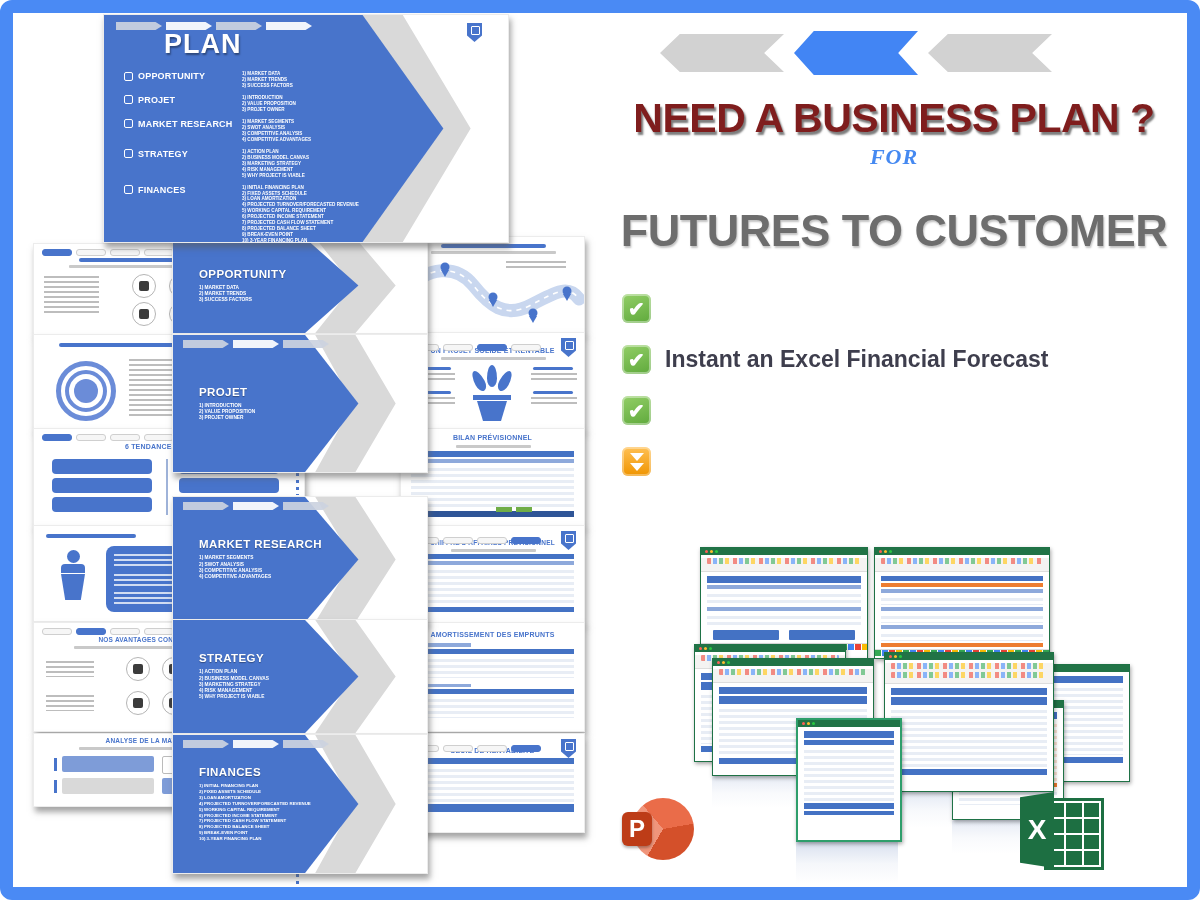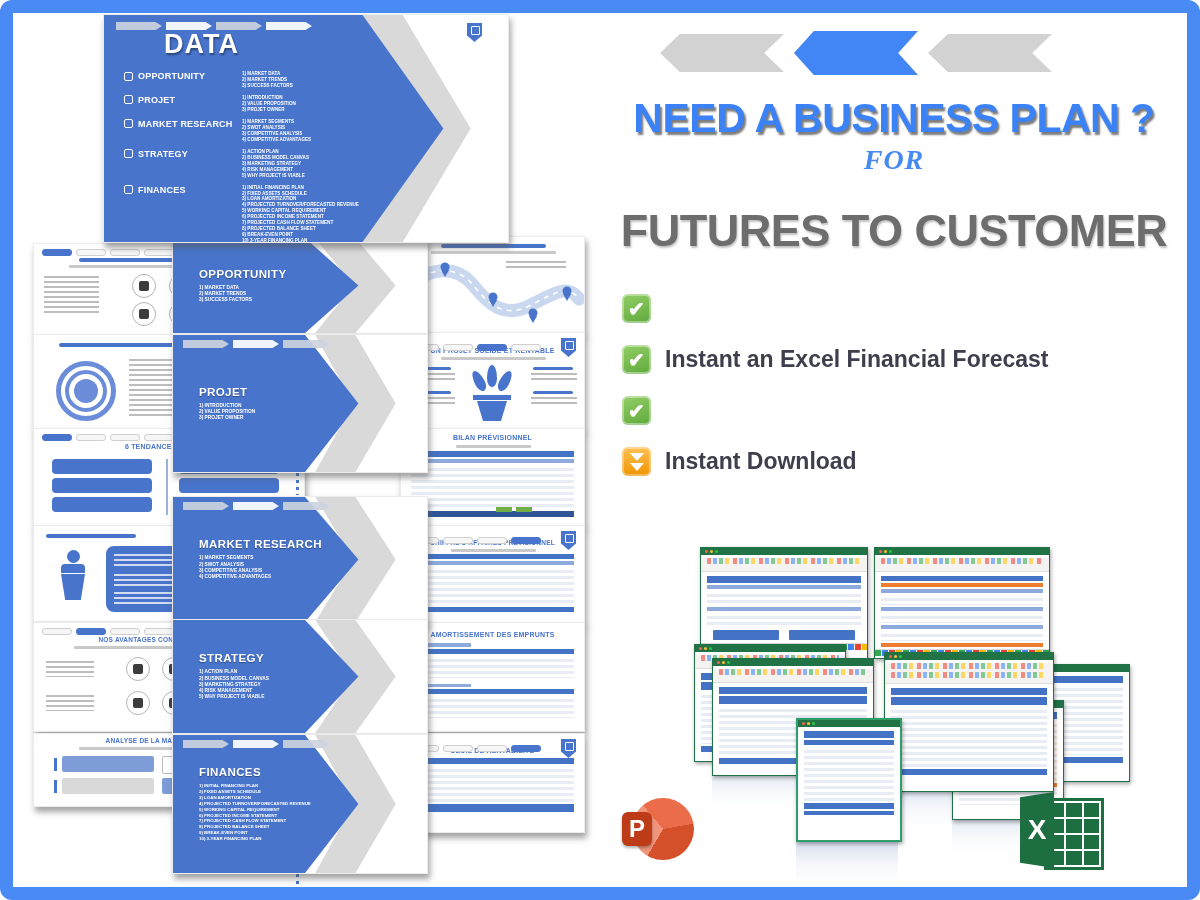--- a/index.html
+++ b/index.html
@@ -84,25 +84,25 @@
   .tbl-head{background:#4472c4;height:6px;margin:2px 10px;}
   .tbl-sub{background:#8ea9db;height:3.5px;margin:2px 10px;}
   .tbl-rows{margin:0 10px;background:repeating-linear-gradient(to bottom,#fff 0 3px,#e8edf5 3px 6px);}
   .tbl-foot{background:#2f5597;height:6px;margin:2px 10px;}
   .greens{position:absolute;display:flex;gap:4px;}
   .greens i{display:block;width:16px;height:5px;background:#70ad47;}
 
   
   .chev{position:absolute;clip-path:polygon(0 50%,16% 0,100% 0,84% 50%,100% 100%,16% 100%);}
   .headline{position:absolute;left:608px;top:95px;width:572px;text-align:center;
-            font-size:41px;font-weight:bold;letter-spacing:-.5px;color:#3b82f6;
+            font-size:41px;font-weight:bold;letter-spacing:-.5px;color:#7f1d1d;
             text-shadow:2px 3px 2px rgba(80,80,80,.75);}
   .for{position:absolute;left:608px;top:144px;width:572px;text-align:center;
        font-family:"Liberation Serif",serif;font-style:italic;font-weight:bold;
-       font-size:28px;color:#4589f1;letter-spacing:1px;}
+       font-size:22px;color:#4589f1;letter-spacing:1px;}
   .audience{position:absolute;left:608px;top:205px;width:572px;text-align:center;
             font-size:45px;font-weight:bold;color:#6d6d6d;letter-spacing:-.5px;
             text-shadow:1px 2px 2px rgba(120,120,120,.45);}
   .features{position:absolute;left:622px;top:294px;display:flex;flex-direction:column;gap:22px;}
   .feat{display:flex;align-items:center;gap:14px;height:29px;}
   .feat .label{font-size:23px;font-weight:bold;color:#3e3e4d;}
   .ic-check{width:29px;height:29px;border-radius:6px;flex:0 0 auto;
             background:linear-gradient(160deg,#93cf67,#5fa93c);
             box-shadow:inset 0 0 0 2px rgba(255,255,255,.4);
             display:flex;align-items:center;justify-content:center;}
@@ -344,21 +344,21 @@
 
 <div class="slide plan-slide">
   <div class="plan-band"></div>
   <div class="plan-blue"></div>
   <div class="stripes" style="top:7px;left:12px;z-index:3">
       <i class="g"></i>
       <i></i>
       <i class="g"></i>
       <i></i>
     </div>
-  <div class="plan-title">DATA</div>
+  <div class="plan-title">PLAN</div>
   <div class="plan-rows">
     <div class="plan-row">
       <div class="plan-left">
           <span class="cb"></span>
           <span>OPPORTUNITY</span>
         </div>
       <div class="plan-items">
           <div>1) MARKET DATA</div>
           <div>2) MARKET TRENDS</div>
           <div>3) SUCCESS FACTORS</div>
@@ -532,21 +532,20 @@
     <span class="label">Instant an Excel Financial Forecast</span>
   </div>
   <div class="feat">
     <span class="ic-check"></span>
   </div>
   <div class="feat">
     <span class="ic-down">
         <i></i>
         <i></i>
       </span>
-    <span class="label">Instant Download</span>
   </div>
 </div>
 
 <div class="xlwin" style="left:700px;top:547px;width:166px;height:110px">
   <div class="xl-title"></div>
   <div class="xl-ribbon">
       <div class="icstrip"></div>
     </div>
   <div class="xl-banner"></div>
   <div class="xl-sub"></div>

